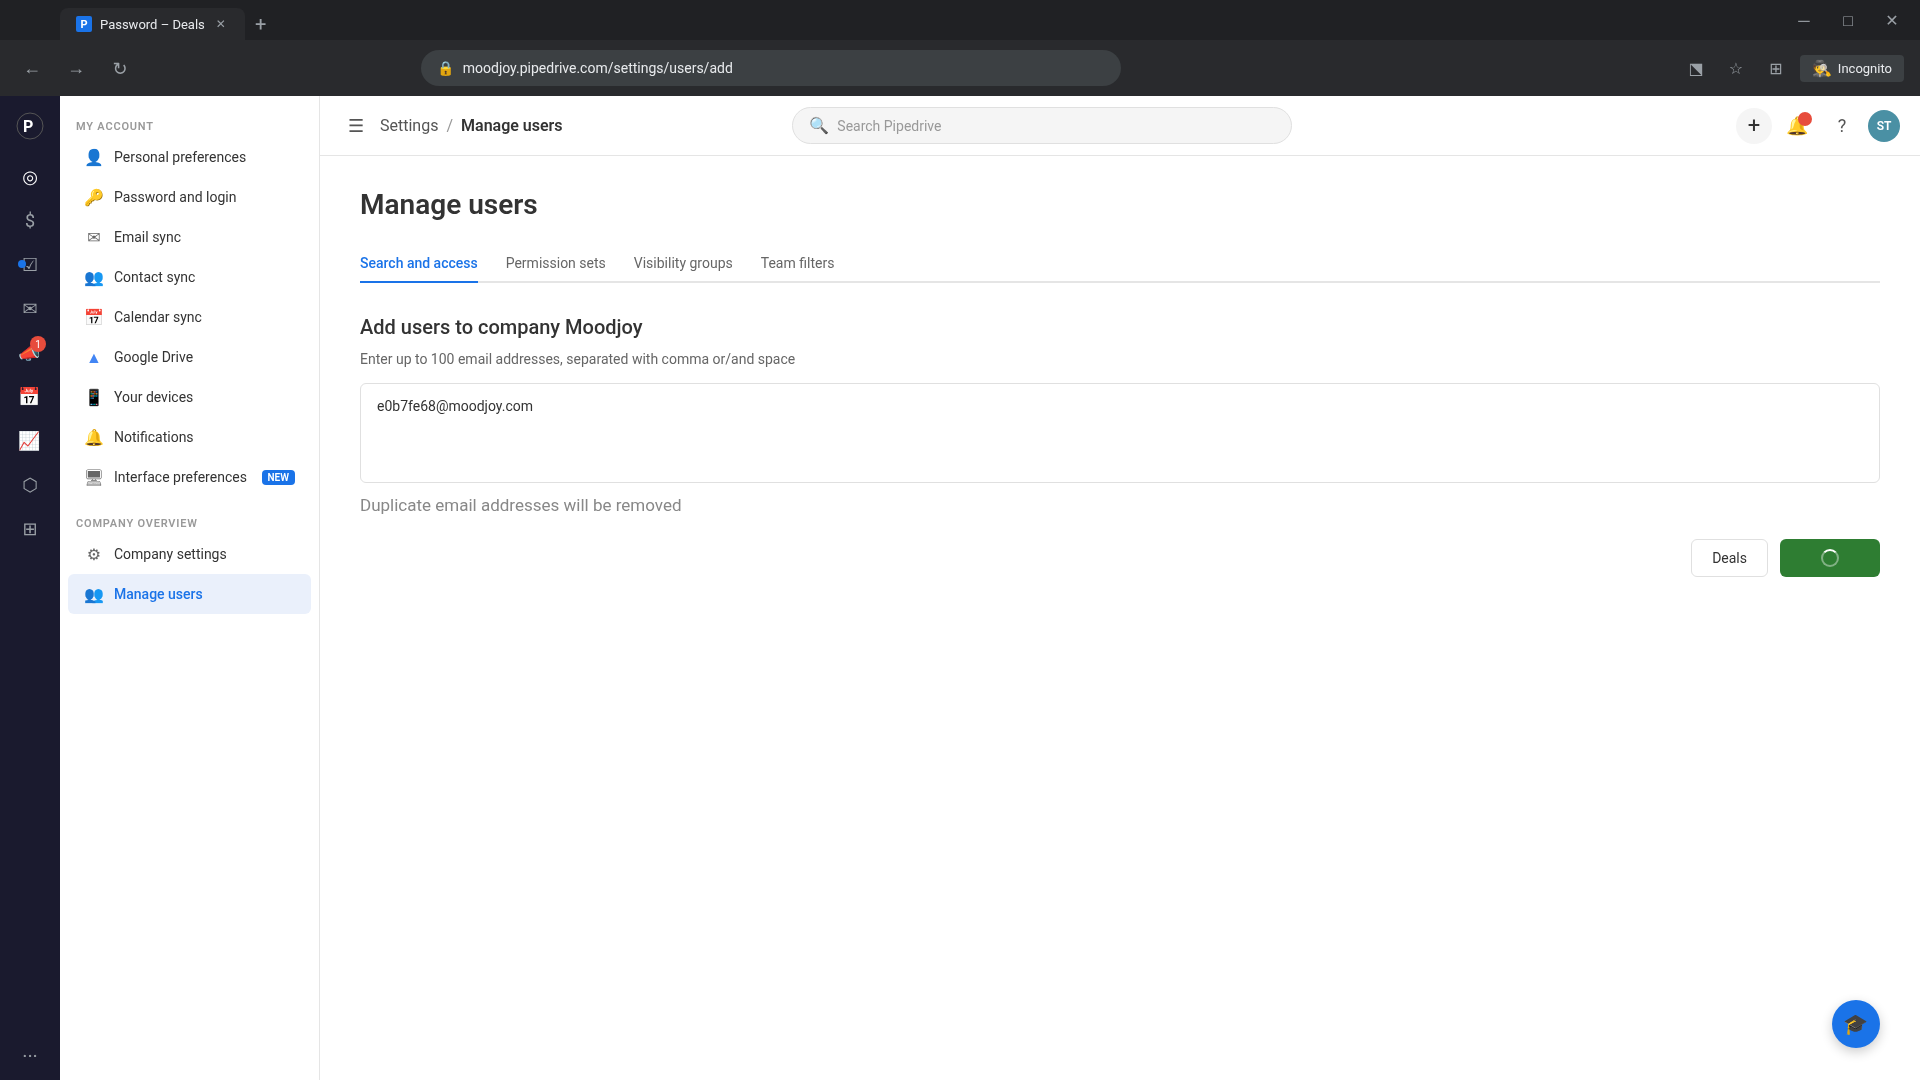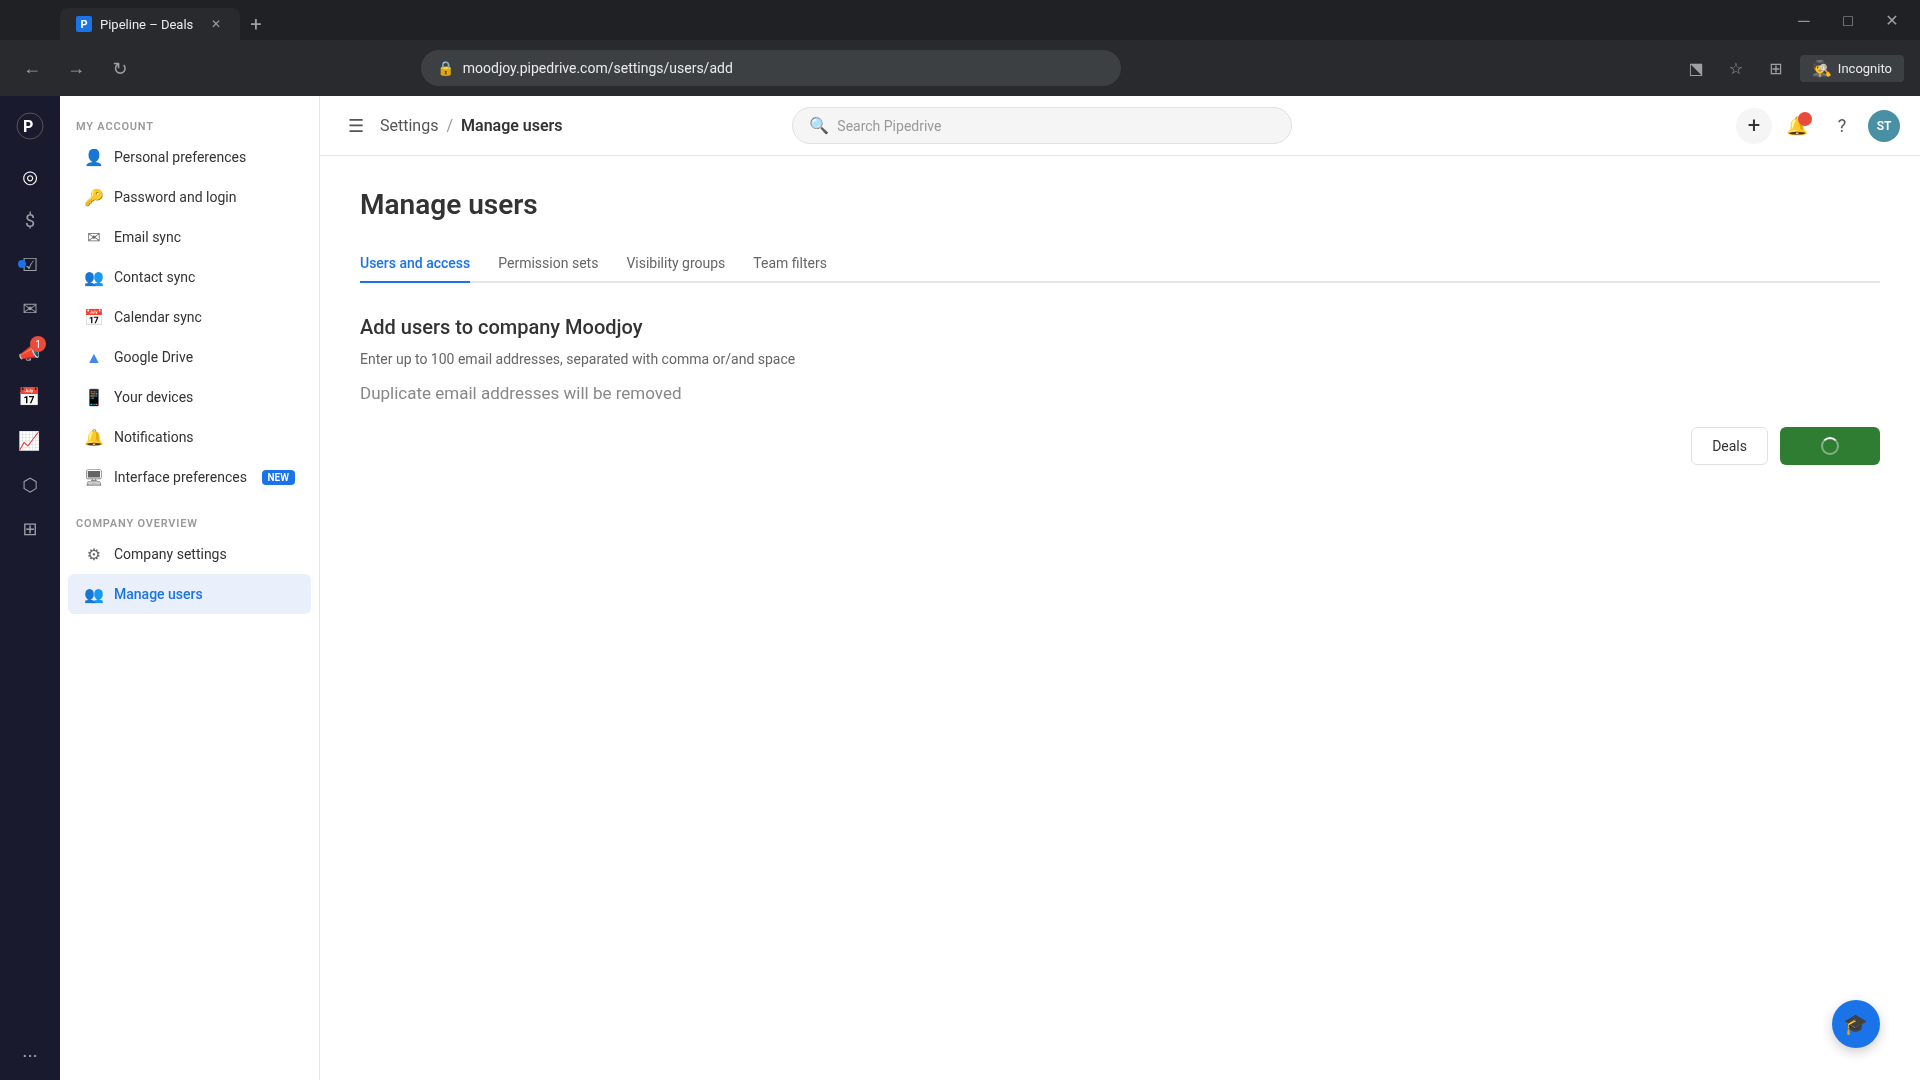--- a/index.html
+++ b/index.html
@@ -104,21 +104,21 @@
     <div class="win-controls">
       <div class="win-btn">─</div>
       <div class="win-btn">□</div>
       <div class="win-btn">✕</div>
     </div>
 
     <div class="browser-tab active">
       <div class="tab-favicon">
         <span style="color:white;font-weight:bold;font-size:11px;">P</span>
       </div>
-      <span>Pipeline – Deals</span>
+      <span>Password – Deals</span>
       <div class="tab-close">✕</div>
     </div>
     <div class="tab-new">+</div>
   </div>
 
   <div class="browser-toolbar">
     <div class="nav-btn">←</div>
     <div class="nav-btn">→</div>
     <div class="nav-btn">↻</div>
 
@@ -264,30 +264,31 @@
         </div>
         <div class="avatar">ST</div>
       </div>
     </div>
 
     <div class="page-content">
       <h1 class="page-title">Manage users</h1>
 
       
       <div class="tabs">
-        <div class="tab active">Users and access</div>
+        <div class="tab active">Search and access</div>
         <div class="tab">Permission sets</div>
         <div class="tab">Visibility groups</div>
         <div class="tab">Team filters</div>
       </div>
 
       
       <h2 class="add-users-title">Add users to company Moodjoy</h2>
       <p class="add-users-desc">Enter up to 100 email addresses, separated with comma or/and space</p>
 
+      <textarea class="email-textarea" style="">e0b7fe68@moodjoy.com</textarea>
 
       <p class="duplicate-note">Duplicate email addresses will be removed</p>
 
       <div class="action-buttons">
         <button class="btn-cancel">Deals</button>
         <button class="btn-invite">
           <div class="spinner"></div>
         </button>
       </div>
     </div>

